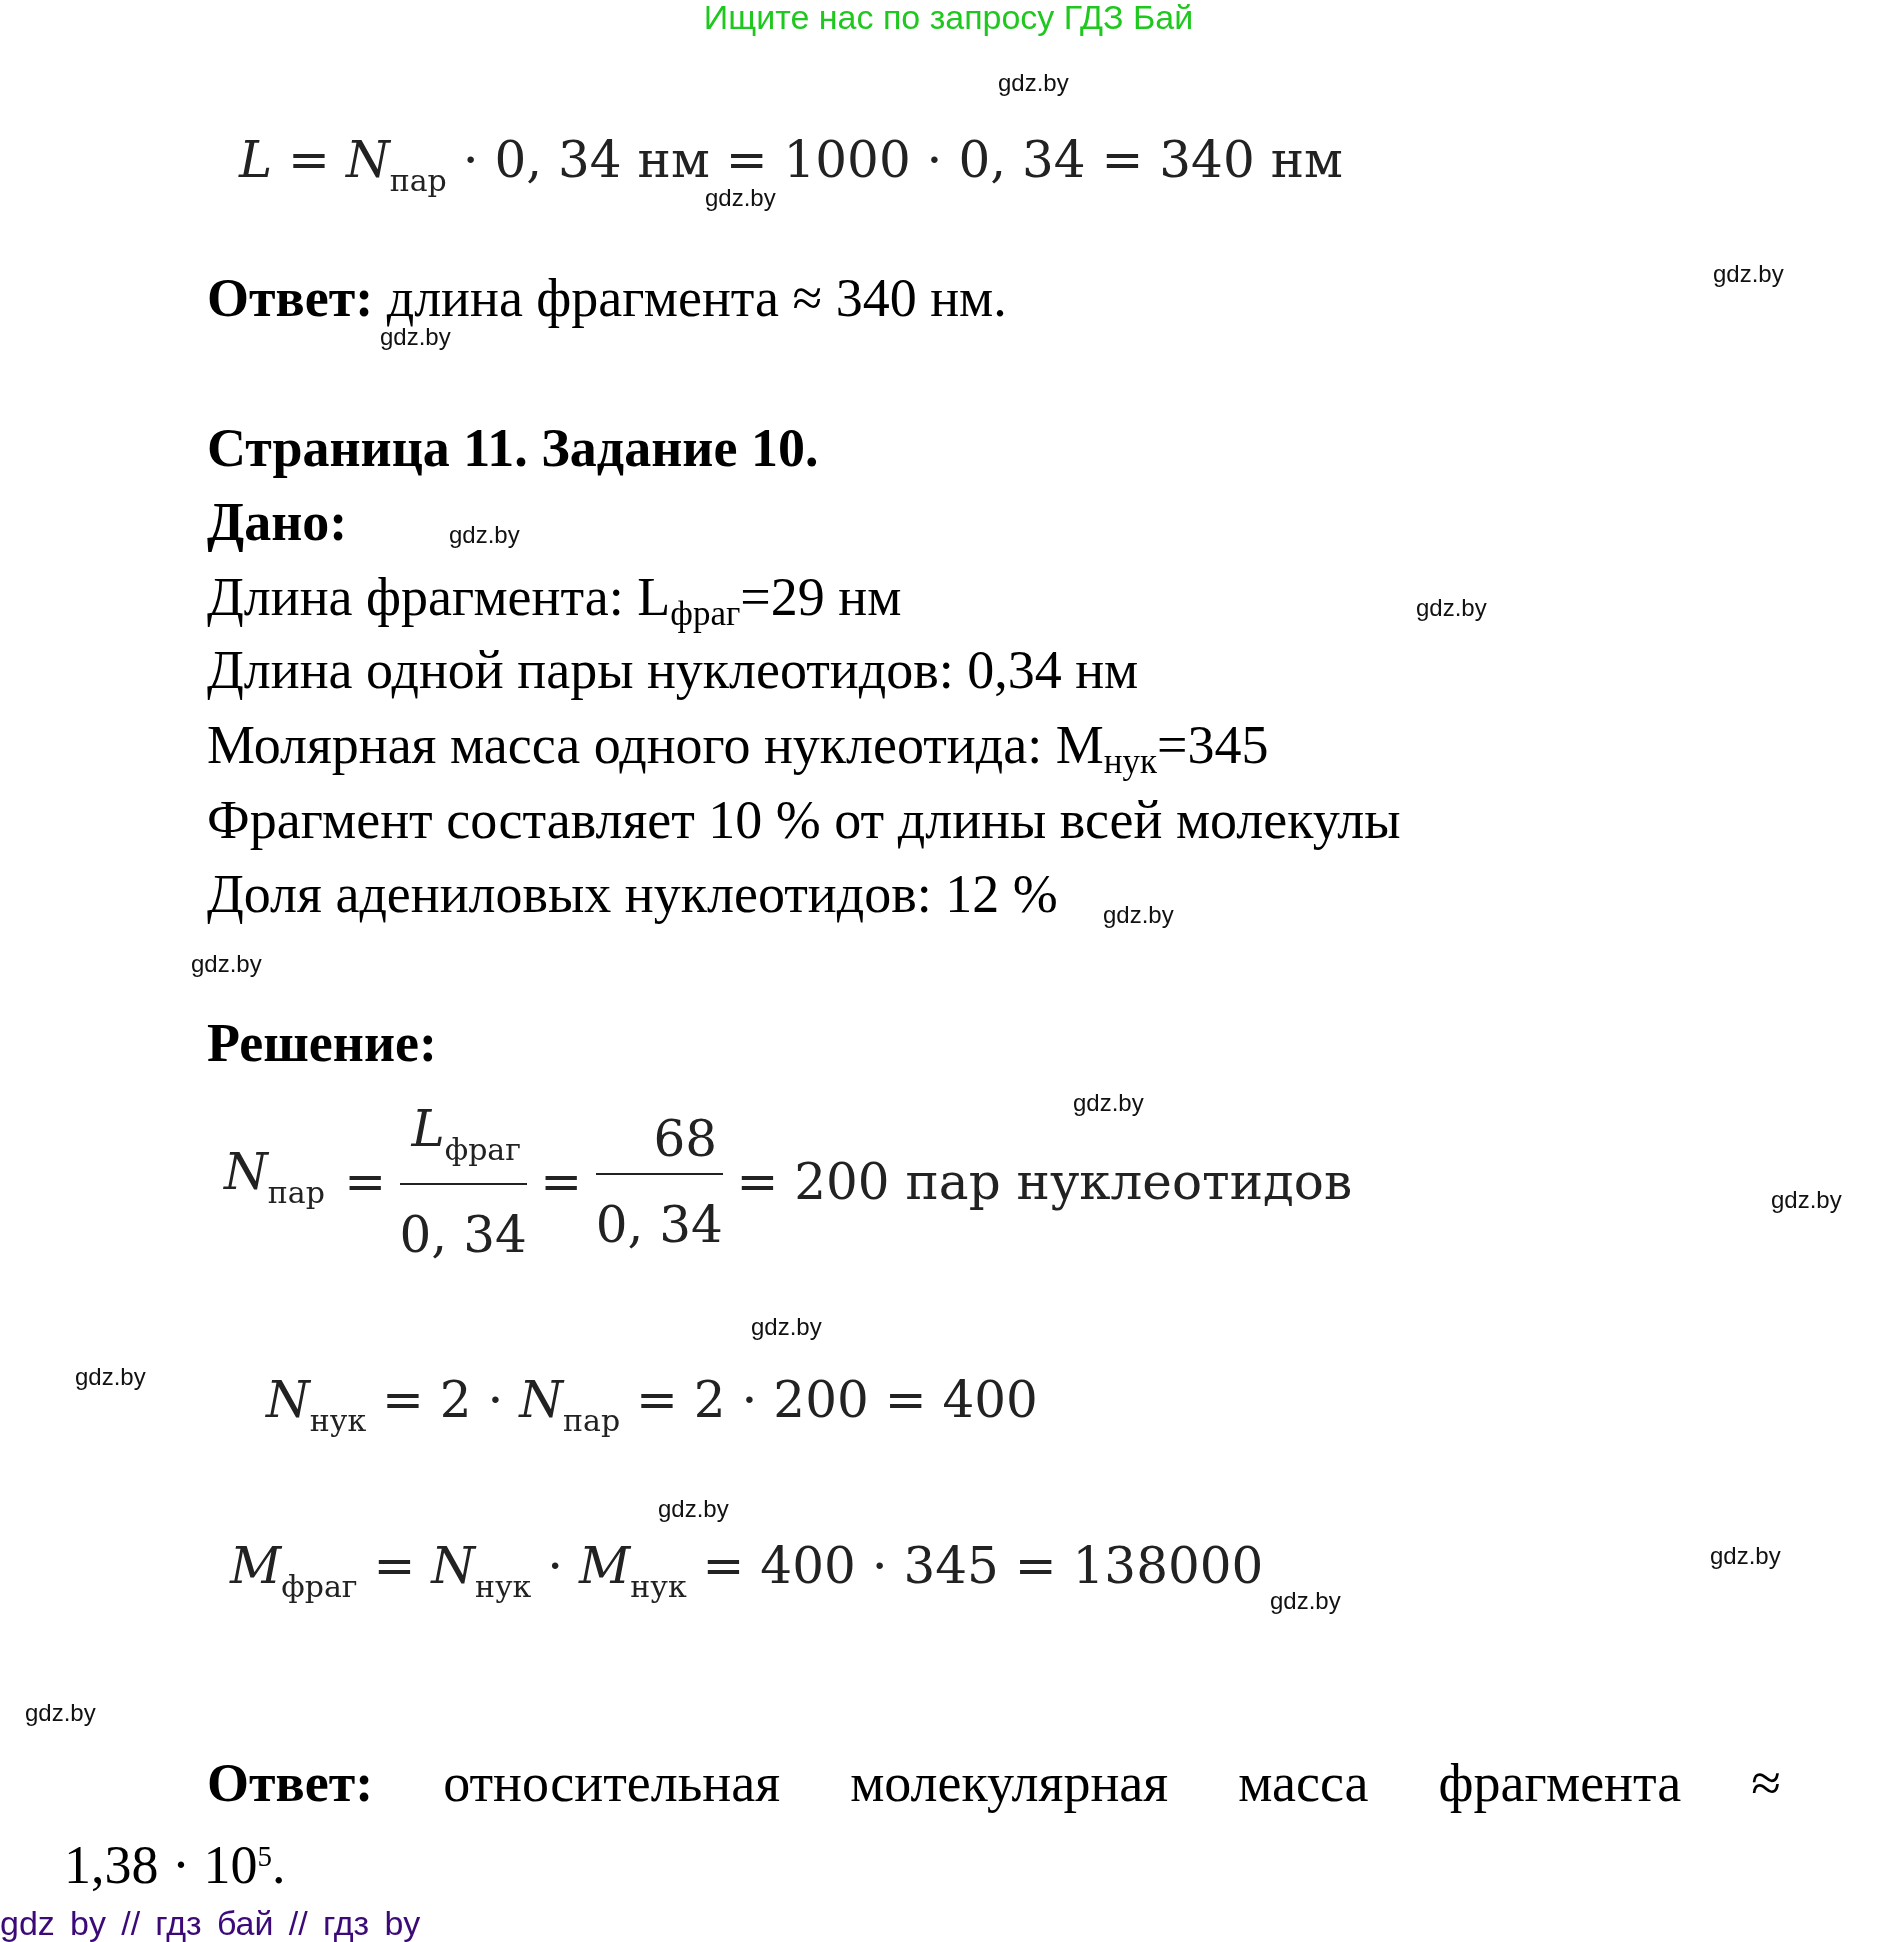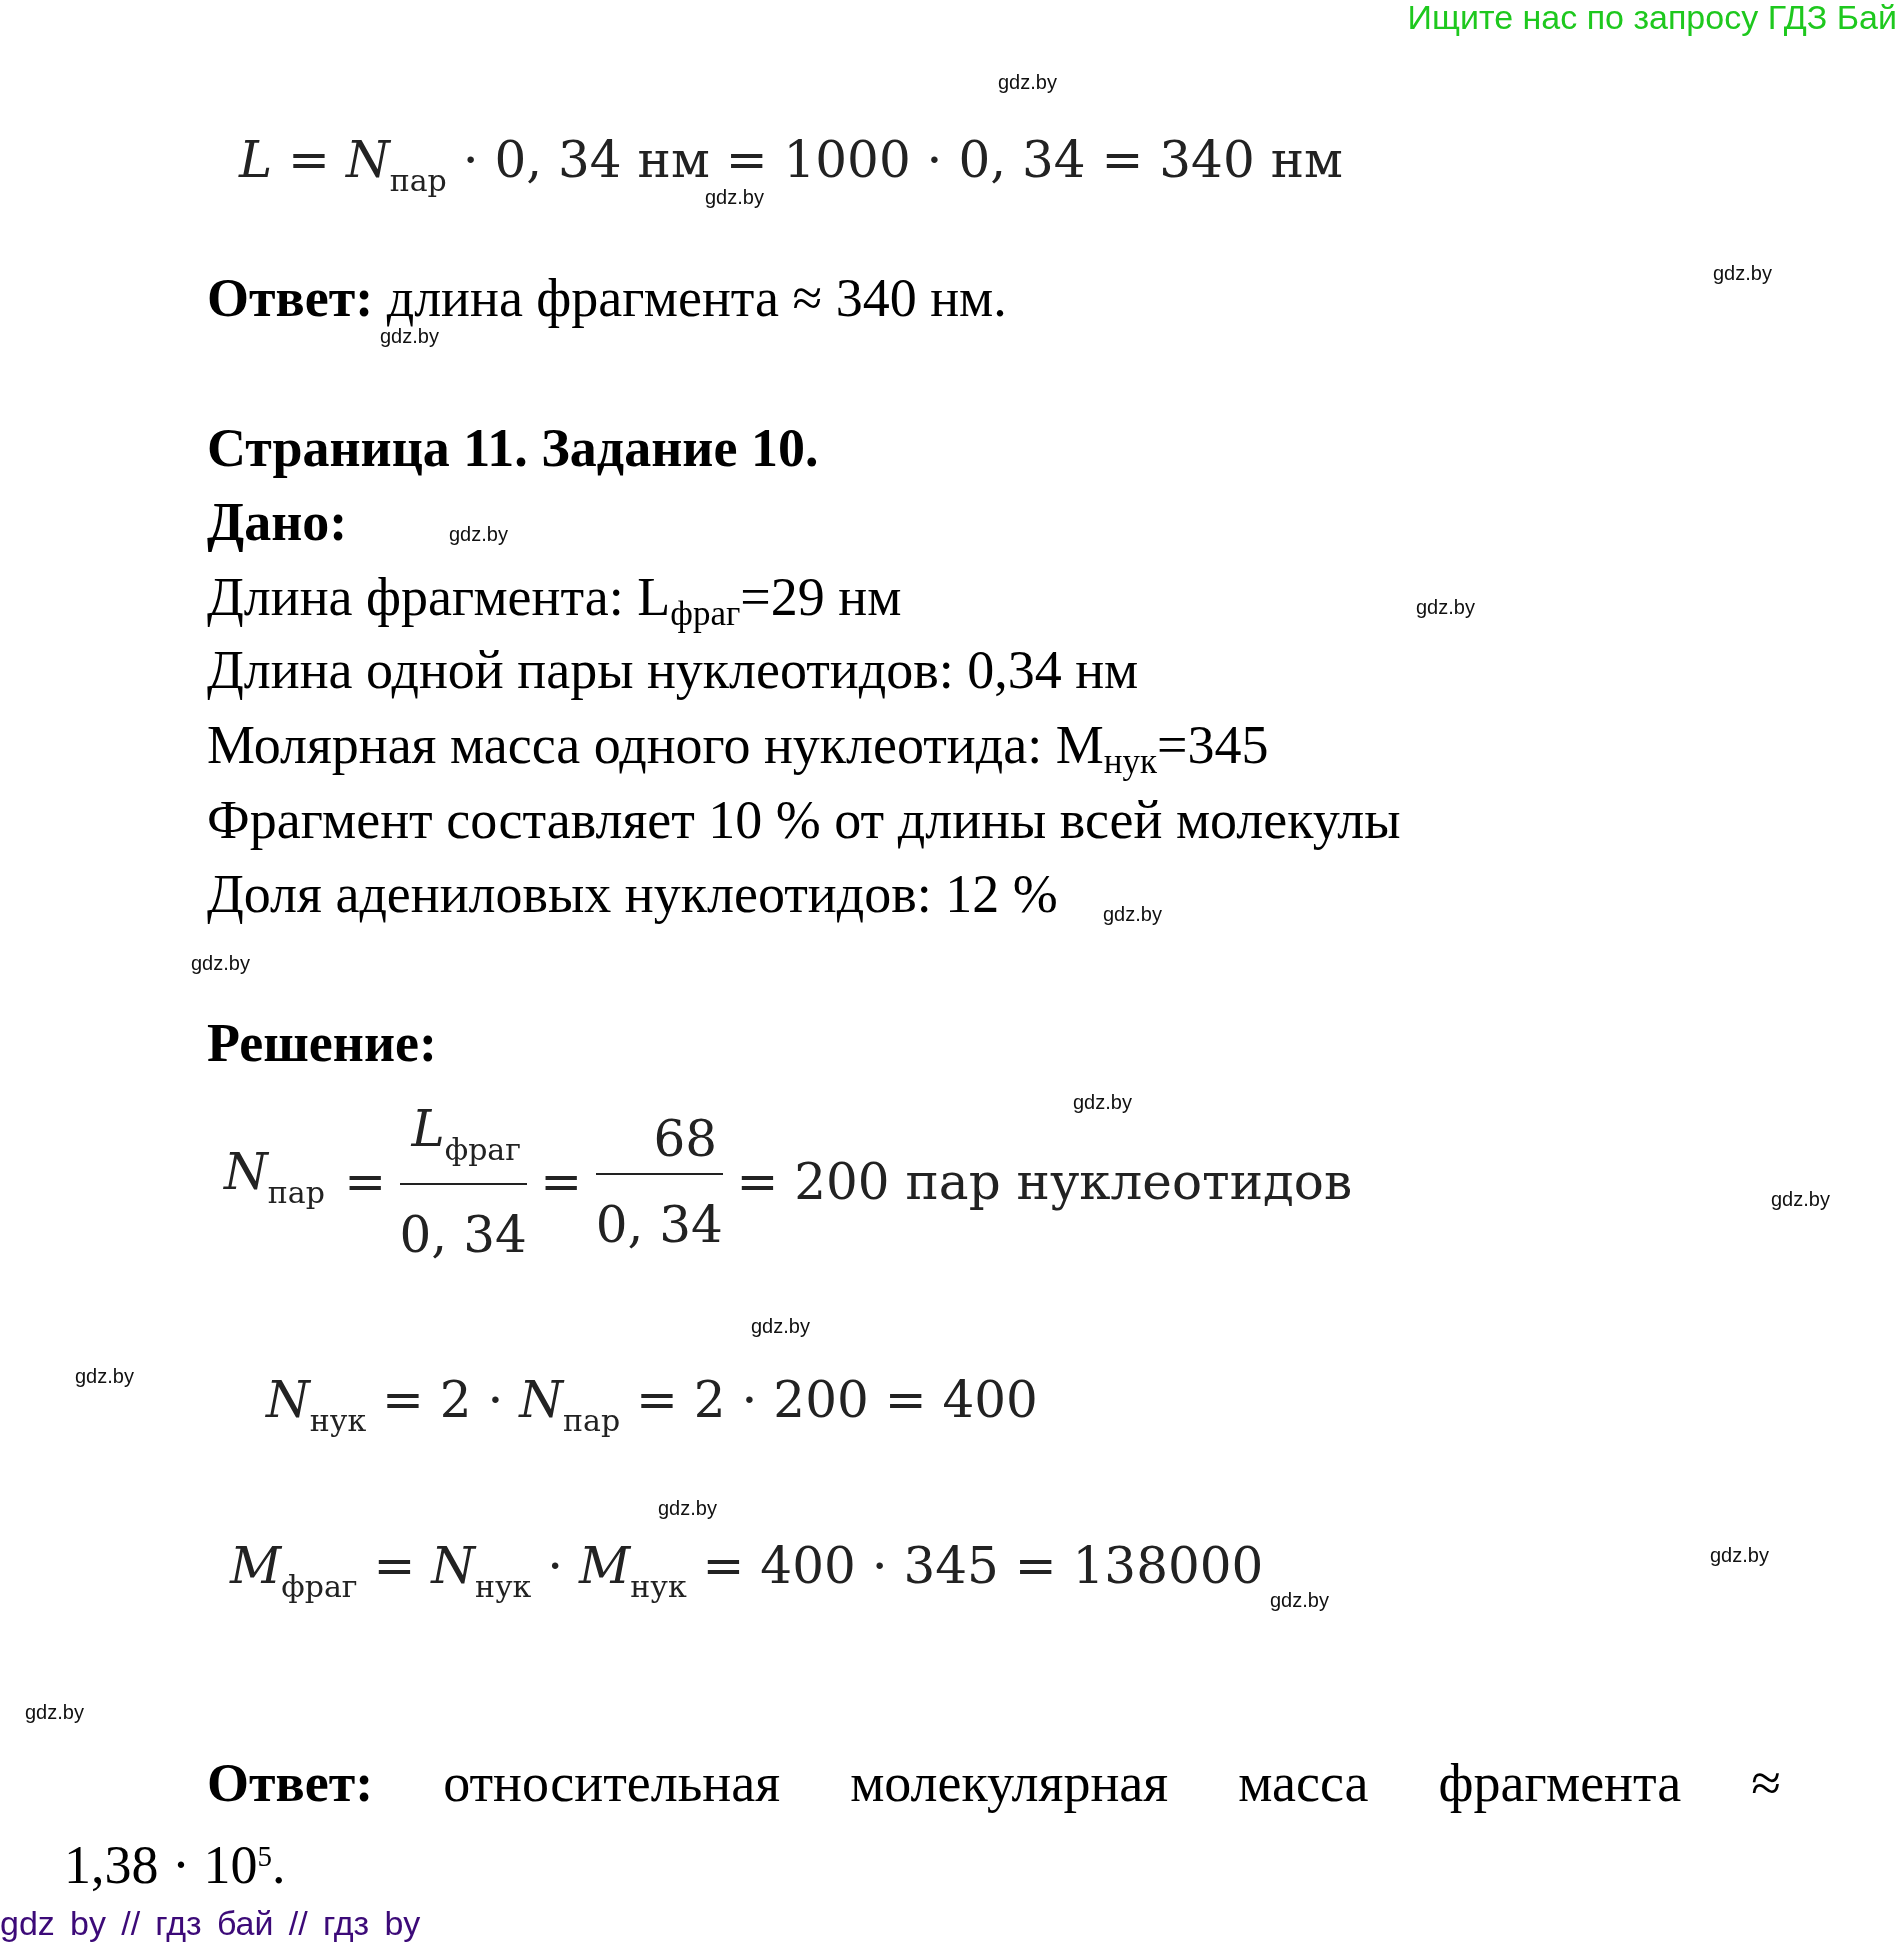--- a/index.html
+++ b/index.html
@@ -1,20 +1,20 @@
 <!DOCTYPE html>
 <html><head>
 <meta charset="utf-8">
 <style>
   html, body { margin:0; padding:0; background:#ffffff; }
   body { width:1897px; height:1943px; position:relative; overflow:hidden; font-family:"Liberation Serif", serif; color:#000; }
   .abs { position:absolute; white-space:nowrap; }
-  .promo { left:0; width:1897px; text-align:right; top:0px; font-family:"Liberation Sans", sans-serif; font-size:34px; color:#1ec81e; line-height:35px; }
+  .promo { left:0; width:1897px; text-align:center; top:0px; font-family:"Liberation Sans", sans-serif; font-size:34px; color:#1ec81e; line-height:35px; }
   .footer { left:0; width:1897px; text-align:left; top:1904px; font-family:"Liberation Sans", sans-serif; font-size:34px; color:#3c0a78; line-height:39px; word-spacing:5.8px; }
-  .wm { font-family:"Liberation Sans", sans-serif; font-size:20px; color:#111; line-height:29px; }
+  .wm { font-family:"Liberation Sans", sans-serif; font-size:24px; color:#111; line-height:29px; }
   .txt { font-size:54px; line-height:58px;margin-top:25px; }
   .bold { font-weight:bold; }
   .math { font-family:"DejaVu Serif", serif; font-size:50px; color:#222; line-height:58px; }
   .math i { font-style:italic; }
   .math sub { font-size:30px; vertical-align:-13.5px; font-style:normal; }
   .txt sub { font-size:35px; vertical-align:-9.7px; }
   .frac { display:inline-block; vertical-align:middle; text-align:right; margin:0 13.5px; }
   .frac .num { display:block; border-bottom:2.9px solid #222; padding:0 5.8px 3.9px 5.8px; line-height:60px; }
   .frac .den { display:block; padding-top:20px; line-height:60px; }
   .answer2 { left:207px; top:1729px; width:1574px; display:flex; justify-content:space-between; }

